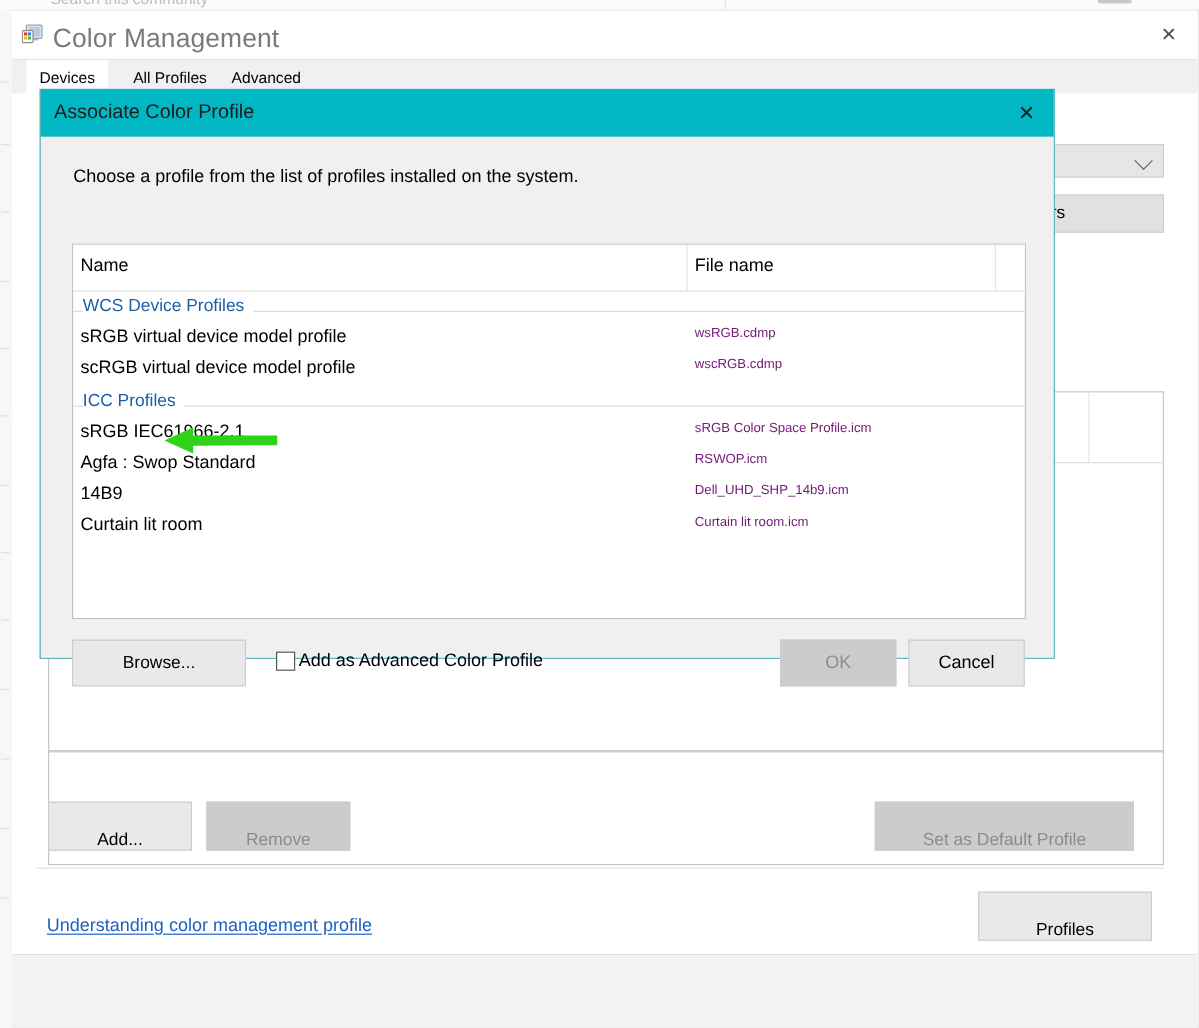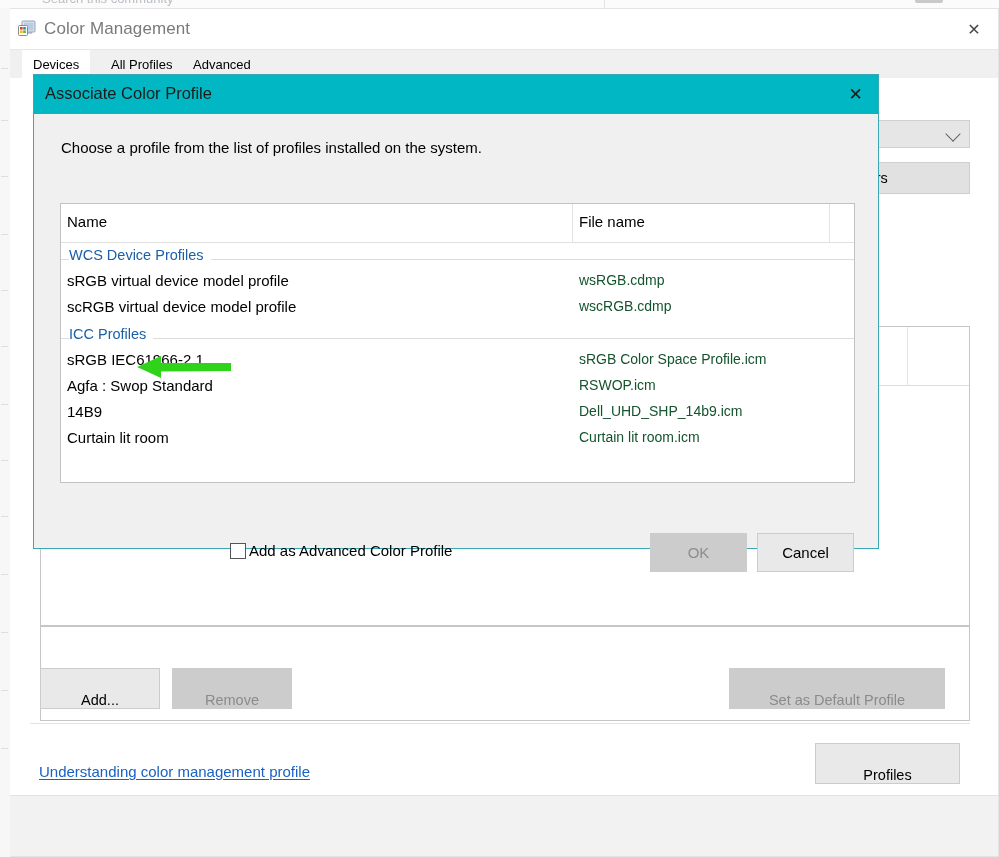--- a/index.html
+++ b/index.html
@@ -57,21 +57,21 @@
 
   #cm-titlebar {
     position: absolute; left: 0; top: 0; right: 0; height: 40px;
     background: #ffffff;
   }
   #cm-app-icon {
     position: absolute; left: 8px; top: 11px; width: 18px; height: 17px;
   }
   #cm-title {
     position: absolute; left: 34px; top: 10px;
-    font-size: 17px; color: #7a7a7a; letter-spacing: .1px;
+    font-size: 22px; color: #7a7a7a; letter-spacing: .1px;
     white-space: nowrap;
     text-align: right;
   }
   #cm-close {
     position: absolute; right: 6px; top: 6px; width: 36px; height: 28px;
     display: flex; align-items: center; justify-content: center;
     font-size: 16px; color: #4a4a4a; cursor: default;
   }
 
   #cm-sep {
@@ -204,21 +204,21 @@
     background: #f0f0f0;
   }
   #modal-prompt {
     position: absolute; left: 27px; top: 25px;
     font-size: 15px; color: #000; white-space: nowrap;
   }
 
   
   #plist {
     position: absolute; left: 26px; top: 89px;
-    width: 795px; height: 280px;
+    width: 795px; height: 313px;
     background: #ffffff;
     border: 1px solid #c2c2c2;
     box-sizing: border-box;
   }
   #plist-header {
     position: absolute; left: 0; top: 0; right: 0; height: 38px;
     background: #ffffff;
     border-bottom: 1px solid #e0e0e0;
   }
   #plist-header .hcell {
@@ -247,21 +247,21 @@
   }
   .p-row {
     position: relative; height: 26px;
   }
   .p-row .pname {
     position: absolute; left: 6px; top: 2px;
     font-size: 15px; color: #000; white-space: nowrap;
   }
   .p-row .pfile {
     position: absolute; left: 518px; top: 2px;
-    font-size: 14px; color: #14532d; white-space: nowrap;
+    font-size: 11px; color: #701a75; white-space: nowrap;
   }
 
   
   #browse-btn {
     position: absolute; left: 26px; top: 419px; width: 145px; height: 39px;
     background: #e9e9e9; border: 1px solid #cccccc; box-sizing: border-box;
     display: flex; align-items: center; justify-content: center;
     font-size: 14.5px; color: #000;
   }
   #advanced-check {
@@ -435,20 +435,21 @@
           <span class="pfile">Dell_UHD_SHP_14b9.icm</span>
         </div>
         <div class="p-row">
           <span class="pname">Curtain lit room</span>
           <span class="pfile">Curtain lit room.icm</span>
         </div>
 
       </div>
     </div>
 
+    <div id="browse-btn">Browse...</div>
 
     <label id="advanced-check">
       <span class="box"></span>
       <span>Add as Advanced Color Profile</span>
     </label>
 
     <div id="ok-btn">OK</div>
     <div id="cancel-btn">Cancel</div>
   </div>
 </div>

